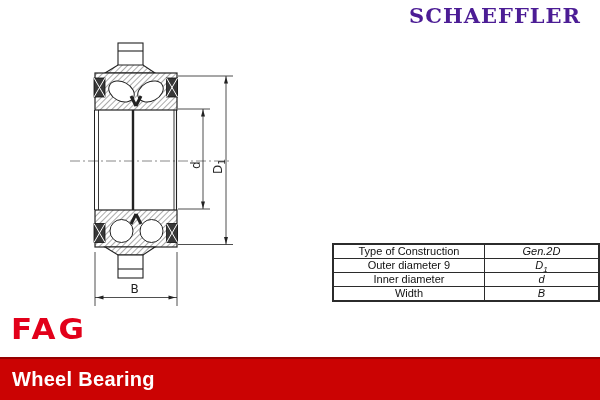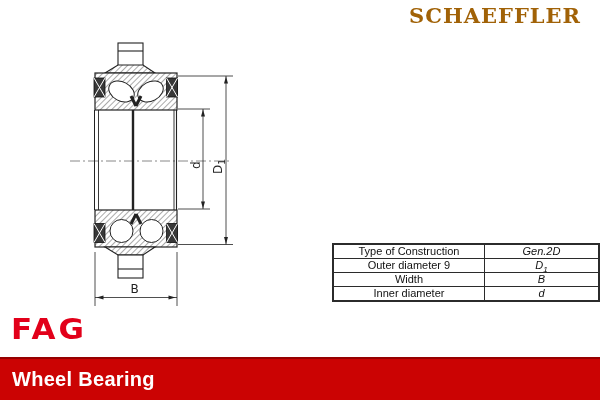--- a/index.html
+++ b/index.html
@@ -3,21 +3,21 @@
 <meta charset="utf-8">
 <style>
   html,body{margin:0;padding:0;}
   body{width:600px;height:400px;background:#ffffff;font-family:"Liberation Sans","DejaVu Sans",sans-serif;overflow:hidden;}
   .page{position:relative;width:600px;height:400px;background:#ffffff;}
 
   .schaeffler-logo{
     position:absolute;left:409px;top:3px;
     font-family:"DejaVu Serif","Liberation Serif",serif;
     font-weight:bold;font-size:21px;letter-spacing:1px;
-    color:#a16207;white-space:nowrap;
+    color:#4c1d95;white-space:nowrap;
   }
 
   .drawing-wrap{position:absolute;left:55px;top:33px;width:195px;height:278px;}
 
   .spec-table{
     position:absolute;left:332px;top:243px;
     border-collapse:collapse;table-layout:fixed;
     font-size:11px;color:#111;
   }
   .spec-table td{
@@ -163,26 +163,26 @@
     <tbody>
       <tr>
         <td class="col-label">Type of Construction</td>
         <td class="col-value"><span>Gen.2D</span><sub></sub></td>
       </tr>
       <tr>
         <td class="col-label">Outer diameter 9</td>
         <td class="col-value"><span>D</span><sub>1</sub></td>
       </tr>
       <tr>
+        <td class="col-label">Inner diameter</td>
+        <td class="col-value"><span>d</span><sub></sub></td>
+      </tr>
+      <tr>
         <td class="col-label">Width</td>
         <td class="col-value"><span>B</span><sub></sub></td>
-      </tr>
-      <tr>
-        <td class="col-label">Inner diameter</td>
-        <td class="col-value"><span>d</span><sub></sub></td>
       </tr>
     </tbody>
   </table>
 
   <div class="fag-logo">FAG</div>
 
   <div class="footer-bar">
     <div class="footer-title">Wheel Bearing</div>
   </div>
 

